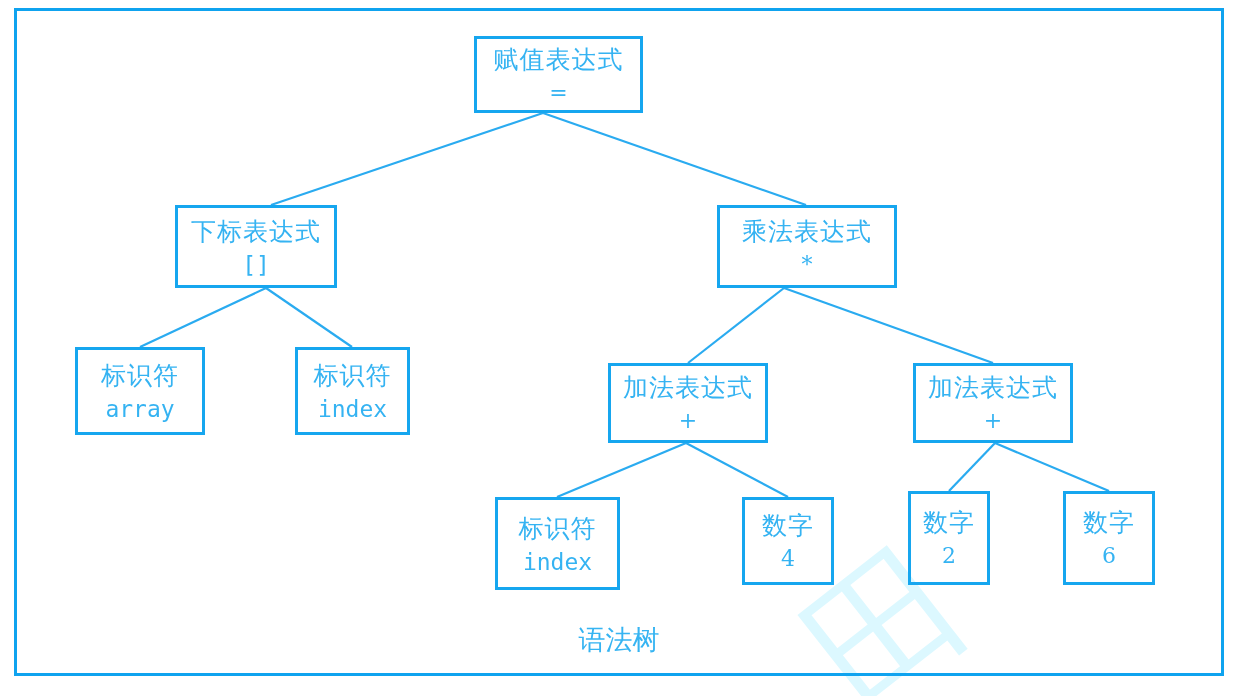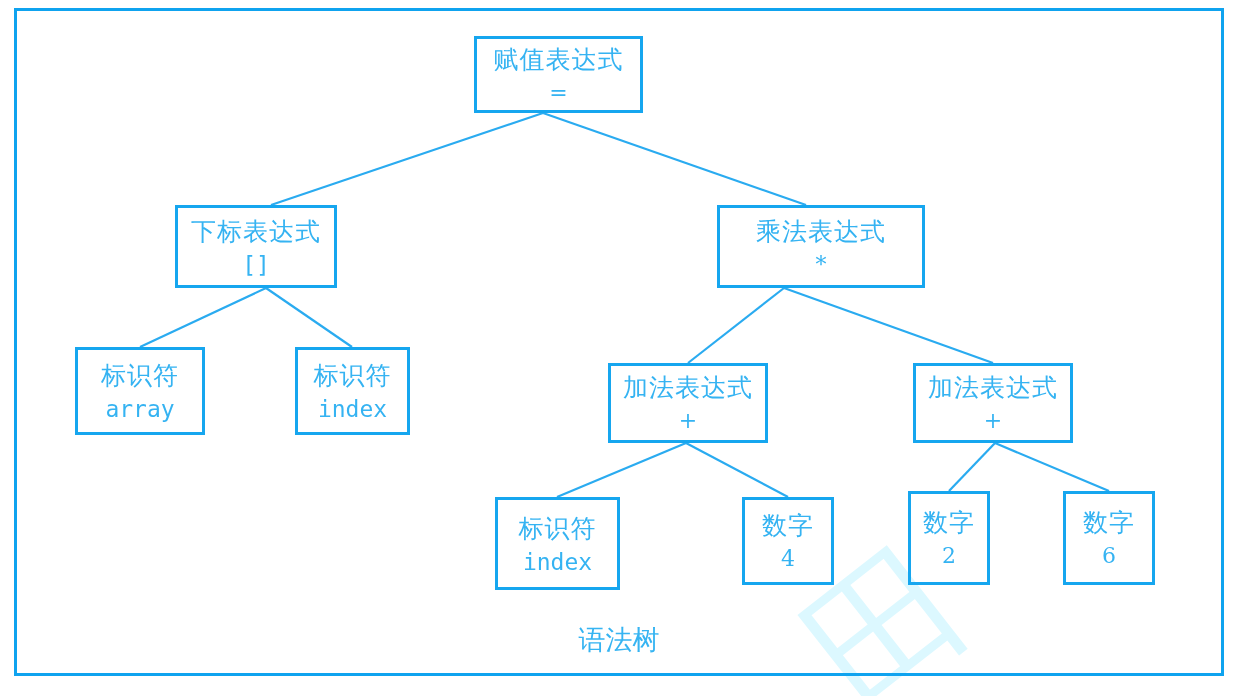--- a/index.html
+++ b/index.html
@@ -123,21 +123,21 @@
 
   <div id="nodes-layer">
       <div class="node" style="left: 474px; top: 36px; width: 169px; height: 77px;">
         <div class="cn">赋值表达式</div>
         <div class="op">=</div>
       </div>
       <div class="node" style="left: 175px; top: 205px; width: 162px; height: 83px;">
         <div class="cn">下标表达式</div>
         <div class="op mono">[]</div>
       </div>
-      <div class="node" style="left: 717px; top: 205px; width: 208px; height: 83px;">
+      <div class="node" style="left: 717px; top: 205px; width: 180px; height: 83px;">
         <div class="cn">乘法表达式</div>
         <div class="op">*</div>
       </div>
       <div class="node" style="left: 75px; top: 347px; width: 130px; height: 88px;">
         <div class="cn">标识符</div>
         <div class="op mono">array</div>
       </div>
       <div class="node" style="left: 295px; top: 347px; width: 115px; height: 88px;">
         <div class="cn">标识符</div>
         <div class="op mono">index</div>

